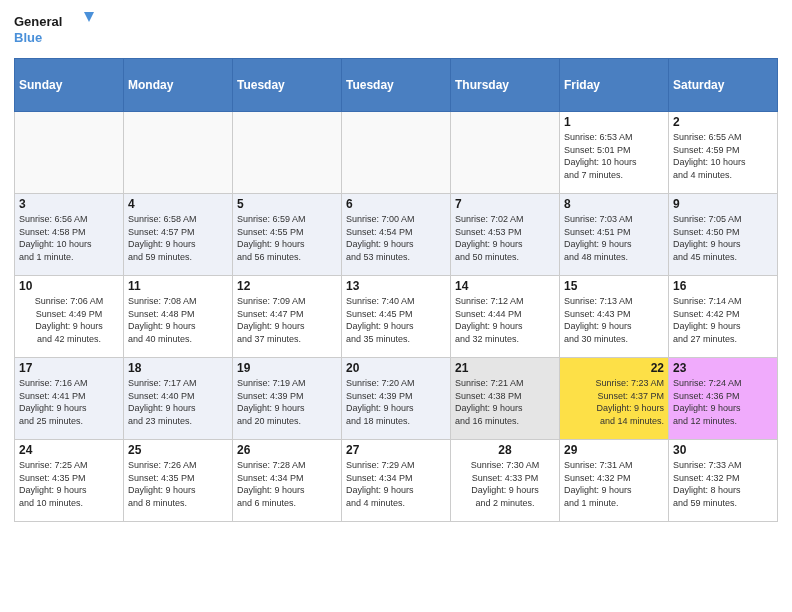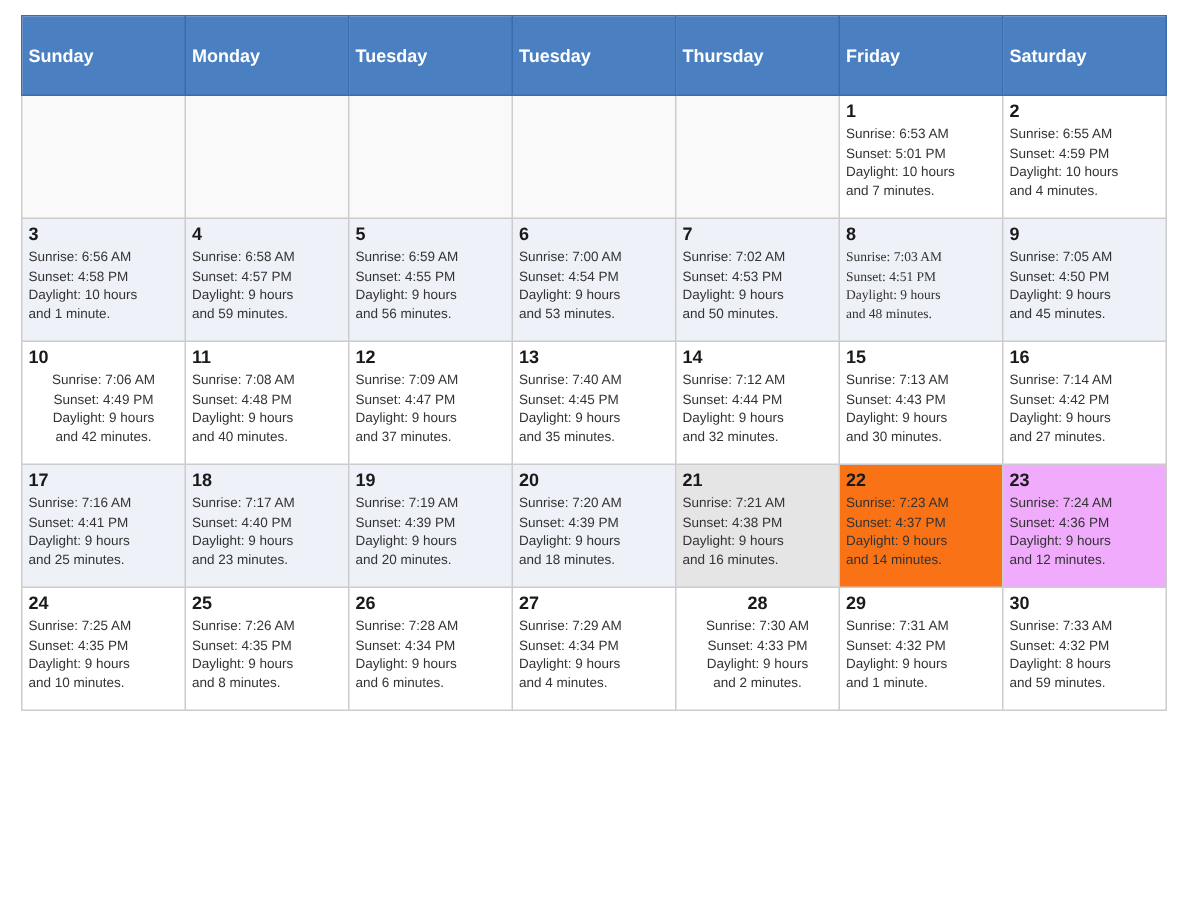--- a/index.html
+++ b/index.html
@@ -82,20 +82,33 @@
     .day-info {
       font-size: 9px;
       color: #333;
       line-height: 1.4;
     }
   </style>
 </head>
 <body>
 
 <div class="page">
+  <div class="header">
+    <div class="logo">
+    <svg width="80" height="40" viewBox="0 0 80 40">
+      <text x="0" y="16" font-size="13" font-weight="bold" fill="#1a1a1a" font-family="Arial">General</text>
+      <text x="0" y="32" font-size="13" font-weight="bold" fill="#4a90d9" font-family="Arial">Blue</text>
+      <polygon points="70,2 80,2 75,12" fill="#4a90d9"></polygon>
+    </svg>
+  </div>
+    <div class="title-block">
+      <div class="month-title"></div>
+      <div class="subtitle"></div>
+    </div>
+  </div>
 
   <table class="calendar">
     <thead>
       <tr>
       <th>Sunday</th>
           <th>Monday</th>
           <th>Tuesday</th>
           <th>Tuesday</th>
           <th>Thursday</th>
           <th>Friday</th>
@@ -155,21 +168,21 @@
           </td>
           <td style="background: rgb(238, 241, 248);">
             <span class="day-number">7</span>
             <div class="day-info" style="white-space: pre-line;">Sunrise: 7:02 AM
 Sunset: 4:53 PM
 Daylight: 9 hours
 and 50 minutes.</div>
           </td>
           <td style="background: rgb(238, 241, 248);">
             <span class="day-number">8</span>
-            <div class="day-info" style="white-space: pre-line; font-family: Liberation Serif, serif;">Sunrise: 7:03 AM
+            <div class="day-info" style="white-space: pre-line;">Sunrise: 7:03 AM
 Sunset: 4:51 PM
 Daylight: 9 hours
 and 48 minutes.</div>
           </td>
           <td style="background: rgb(238, 241, 248);">
             <span class="day-number">9</span>
             <div class="day-info" style="white-space: pre-line;">Sunrise: 7:05 AM
 Sunset: 4:50 PM
 Daylight: 9 hours
 and 45 minutes.</div>
@@ -255,21 +268,21 @@
 Daylight: 9 hours
 and 18 minutes.</div>
           </td>
           <td style="background: #e5e5e5;">
             <span class="day-number">21</span>
             <div class="day-info" style="white-space: pre-line;">Sunrise: 7:21 AM
 Sunset: 4:38 PM
 Daylight: 9 hours
 and 16 minutes.</div>
           </td>
-          <td style="background: #f97316;">
+          <td style="background: #fde047; text-align: right;">
             <span class="day-number">22</span>
             <div class="day-info" style="white-space: pre-line;">Sunrise: 7:23 AM
 Sunset: 4:37 PM
 Daylight: 9 hours
 and 14 minutes.</div>
           </td>
           <td style="background: #f0abfc;">
             <span class="day-number">23</span>
             <div class="day-info" style="white-space: pre-line;">Sunrise: 7:24 AM
 Sunset: 4:36 PM

